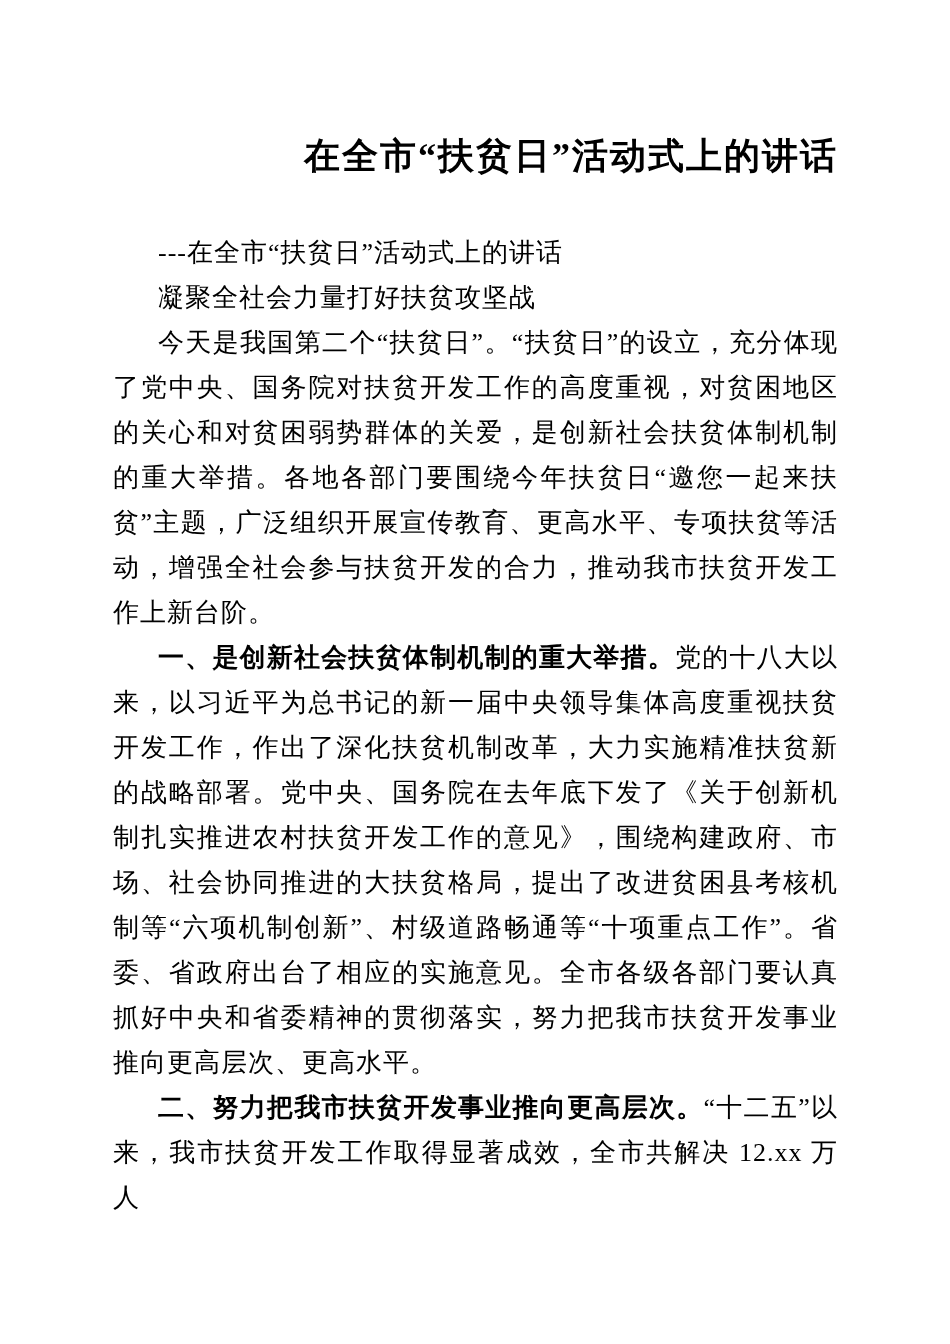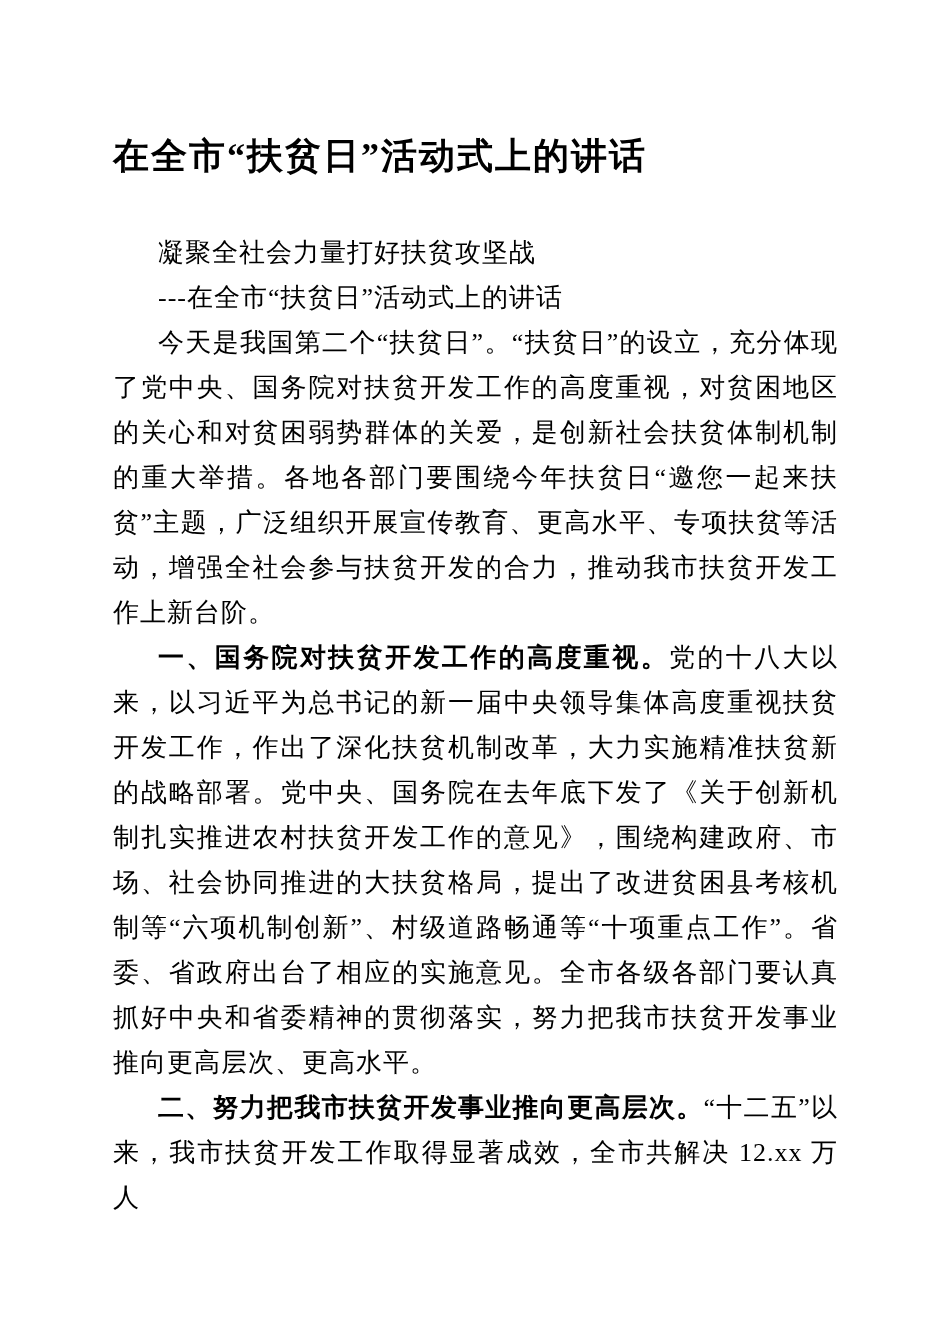--- a/index.html
+++ b/index.html
@@ -13,21 +13,21 @@
     overflow: hidden;
   }
   .page {
     width: 950px;
     height: 1344px;
     background: #ffffff;
     padding: 132px 112px 0 113px;
   }
   .doc-title {
     margin: 0 0 50px 0;
-    text-align: left;
+    text-align: right;
     font-size: 36px;
     font-weight: 700;
     letter-spacing: 2px;
     line-height: 48px;
     font-family: "Liberation Serif", "DejaVu Serif", serif;
   }
   .doc-body p {
     margin: 0;
     font-size: 26px;
     line-height: 45px;
@@ -42,19 +42,19 @@
     font-weight: 700;
     font-family: "Liberation Sans", "DejaVu Sans", sans-serif;
   }
 </style>
 </head>
 <body style="background: rgb(255, 255, 255); color: rgb(0, 0, 0);">
 
 <div class="page">
   <h1 class="doc-title">在全市“扶贫日”活动式上的讲话</h1>
   <div class="doc-body">
+      <p><span>---在全市“扶贫日”活动式上的讲话</span></p>
       <p><span>凝聚全社会力量打好扶贫攻坚战</span></p>
-      <p><span>---在全市“扶贫日”活动式上的讲话</span></p>
       <p><span>今天是我国第二个“扶贫日”。“扶贫日”的设立，充分体现了党中央、国务院对扶贫开发工作的高度重视，对贫困地区的关心和对贫困弱势群体的关爱，是创新社会扶贫体制机制的重大举措。各地各部门要围绕今年扶贫日“邀您一起来扶贫”主题，广泛组织开展宣传教育、更高水平、专项扶贫等活动，增强全社会参与扶贫开发的合力，推动我市扶贫开发工作上新台阶。</span></p>
-      <p><span class="run-bold">一、国务院对扶贫开发工作的高度重视。</span><span>党的十八大以来，以习近平为总书记的新一届中央领导集体高度重视扶贫开发工作，作出了深化扶贫机制改革，大力实施精准扶贫新的战略部署。党中央、国务院在去年底下发了《关于创新机制扎实推进农村扶贫开发工作的意见》，围绕构建政府、市场、社会协同推进的大扶贫格局，提出了改进贫困县考核机制等“六项机制创新”、村级道路畅通等“十项重点工作”。省委、省政府出台了相应的实施意见。全市各级各部门要认真抓好中央和省委精神的贯彻落实，努力把我市扶贫开发事业推向更高层次、更高水平。</span></p>
+      <p><span class="run-bold">一、是创新社会扶贫体制机制的重大举措。</span><span>党的十八大以来，以习近平为总书记的新一届中央领导集体高度重视扶贫开发工作，作出了深化扶贫机制改革，大力实施精准扶贫新的战略部署。党中央、国务院在去年底下发了《关于创新机制扎实推进农村扶贫开发工作的意见》，围绕构建政府、市场、社会协同推进的大扶贫格局，提出了改进贫困县考核机制等“六项机制创新”、村级道路畅通等“十项重点工作”。省委、省政府出台了相应的实施意见。全市各级各部门要认真抓好中央和省委精神的贯彻落实，努力把我市扶贫开发事业推向更高层次、更高水平。</span></p>
       <p><span class="run-bold">二、努力把我市扶贫开发事业推向更高层次。</span><span>“十二五”以来，我市扶贫开发工作取得显著成效，全市共解决 12.xx 万人</span></p>
     </div>
 </div>
 
 </body></html>

